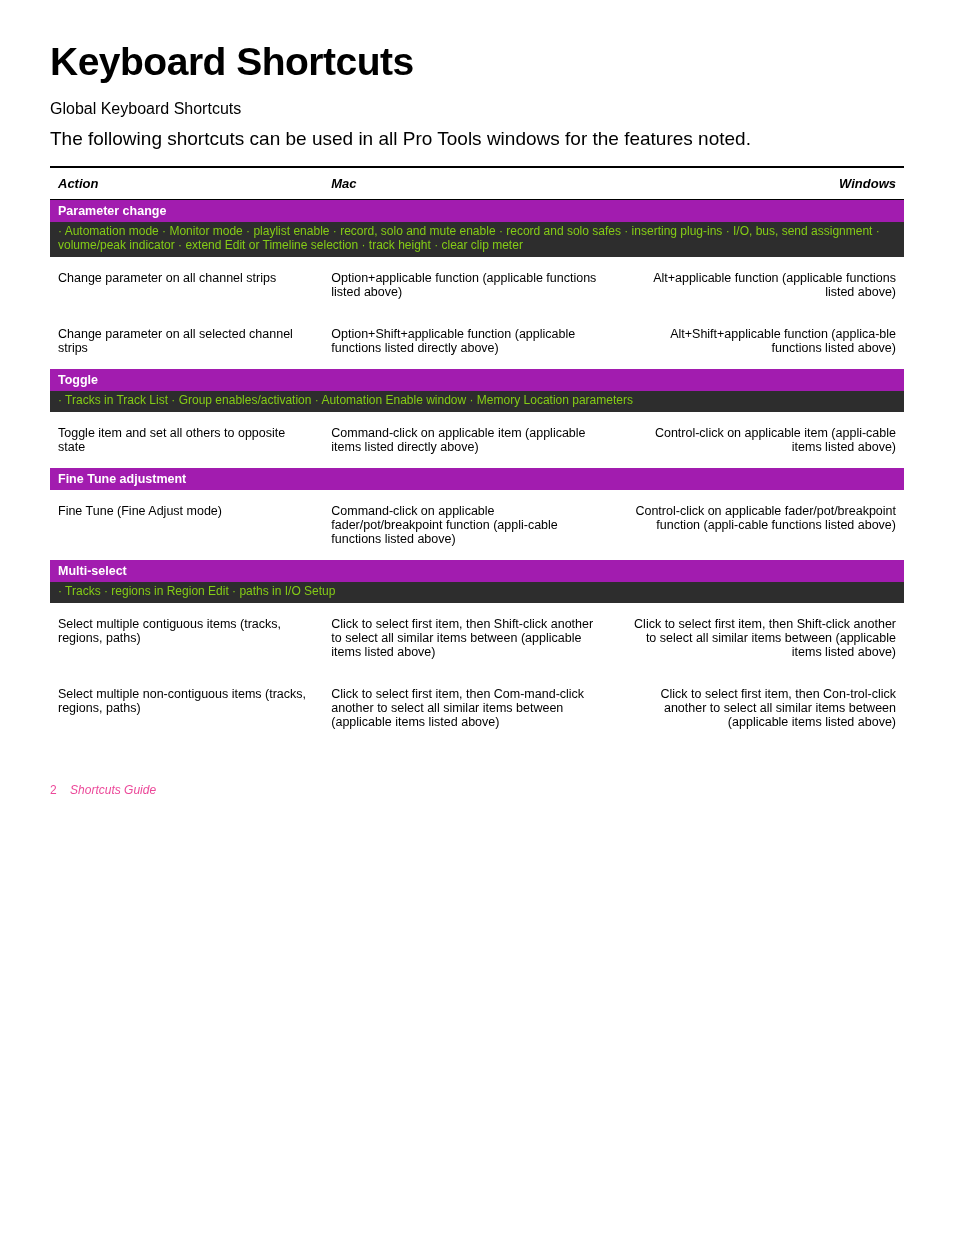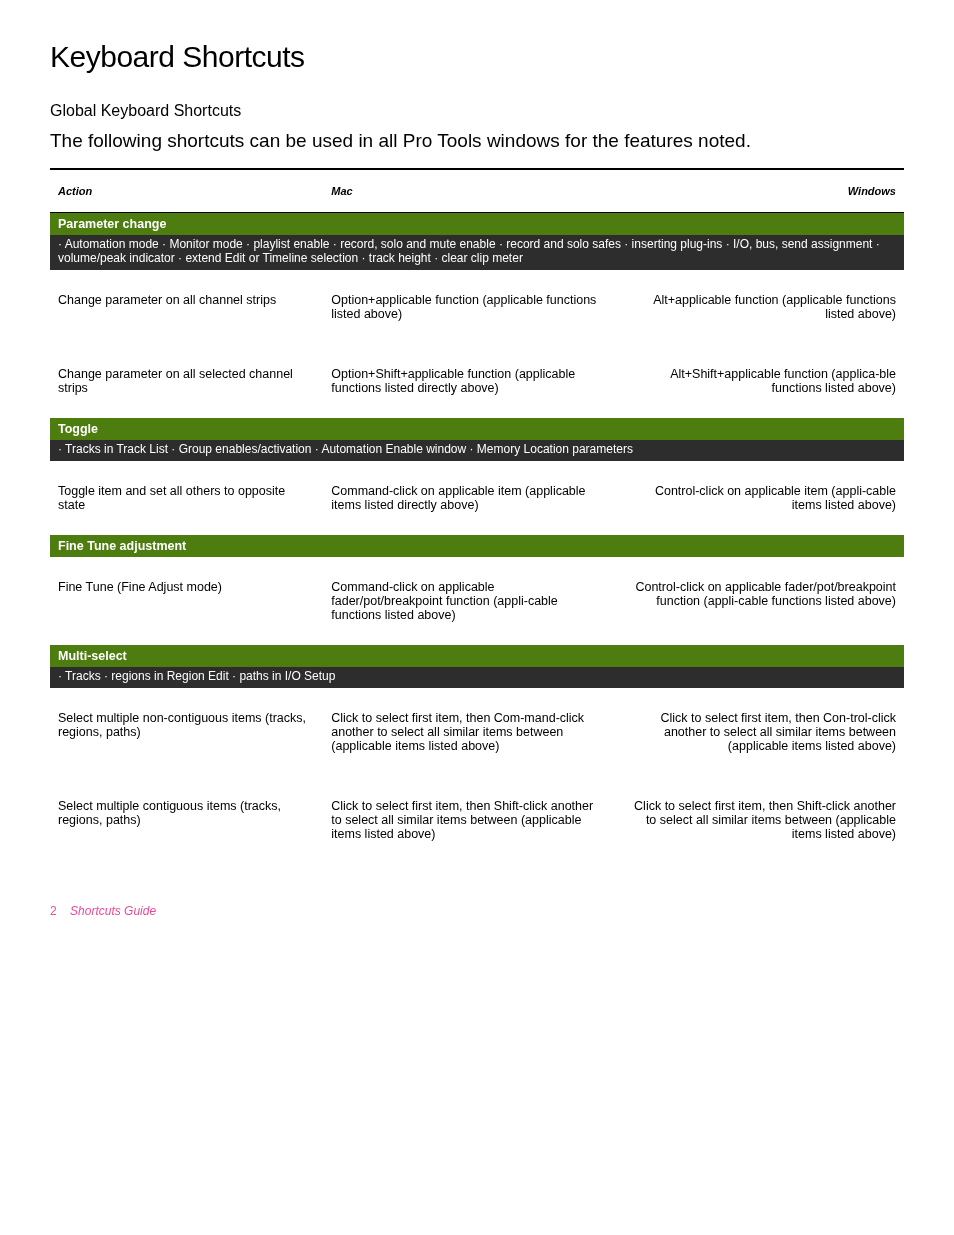--- a/index.html
+++ b/index.html
@@ -7,23 +7,23 @@
       font-family: Arial, Helvetica, sans-serif;
       font-size: 13px;
       color: #000;
       background: #fff;
       padding: 40px 50px;
       width: 954px;
       min-height: 1235px;
     }
     h1 {
       font-family: 'Arial Black', Arial, sans-serif;
-      font-size: 30px;
-      font-weight: 400;
-      margin-bottom: 28px;
+      font-size: 39px;
+      font-weight: 700;
+      margin-bottom: 16px;
       letter-spacing: -0.5px;
     }
     h2 {
       font-family: 'Arial Black', Arial, sans-serif;
       font-size: 16px;
       font-weight: 400;
       margin-bottom: 10px;
     }
     .intro-text {
       font-size: 19px;
@@ -31,41 +31,41 @@
     }
     table {
       width: 100%;
       border-collapse: collapse;
       margin-bottom: 30px;
     }
     thead tr th {
       border-top: 2px solid #000;
       border-bottom: 1px solid #000;
       text-align: left;
-      padding: 15px 8px;
+      padding: 8px 8px;
       font-style: italic;
       font-weight: bold;
-      font-size: 11px;
+      font-size: 13px;
     }
     .section-header td {
-      background-color: #4d7c0f;
+      background-color: #a21caf;
       color: #fff;
       font-weight: bold;
       font-size: 12.5px;
       padding: 4px 8px;
     }
     .section-sub td {
       background-color: #2d2d2d;
-      color: #ffffff;
+      color: #84cc16;
       font-size: 12px;
       padding: 2px 8px 5px 8px;
       font-weight: normal;
     }
     .data-row td {
-      padding: 23px 8px;
+      padding: 14px 8px;
       vertical-align: top;
       font-size: 12.5px;
       border-bottom: none;
     }
     .data-row:nth-child(odd) td {
       background-color: #fff;
     }
     .col-action { width: 32%; }
     .col-mac { width: 34%; }
     .col-windows { width: 34%; text-align: right; }
@@ -131,28 +131,28 @@
         <td class="col-mac">Command-click on applicable fader/pot/breakpoint function (appli-cable functions listed above)</td>
         <td class="col-windows">Control-click on applicable fader/pot/breakpoint function (appli-cable functions listed above)</td>
       </tr>
       <tr class="section-header">
         <td colspan="3">Multi-select</td>
       </tr>
       <tr class="section-sub">
         <td colspan="3">· Tracks · regions in Region Edit · paths in I/O Setup</td>
       </tr>
       <tr class="data-row">
+        <td class="col-action">Select multiple contiguous items (tracks, regions, paths)</td>
+        <td class="col-mac">Click to select first item, then Shift-click another to select all similar items between (applicable items listed above)</td>
+        <td class="col-windows">Click to select first item, then Shift-click another to select all similar items between (applicable items listed above)</td>
+      </tr>
+      <tr class="data-row">
         <td class="col-action">Select multiple non-contiguous items (tracks, regions, paths)</td>
         <td class="col-mac">Click to select first item, then Com-mand-click another to select all similar items between (applicable items listed above)</td>
         <td class="col-windows">Click to select first item, then Con-trol-click another to select all similar items between (applicable items listed above)</td>
-      </tr>
-      <tr class="data-row">
-        <td class="col-action">Select multiple contiguous items (tracks, regions, paths)</td>
-        <td class="col-mac">Click to select first item, then Shift-click another to select all similar items between (applicable items listed above)</td>
-        <td class="col-windows">Click to select first item, then Shift-click another to select all similar items between (applicable items listed above)</td>
       </tr>
     </tbody>
 </table>
 
 <div class="footer">
   <span>2</span>
   &nbsp;&nbsp;
   <span class="footer-page">Shortcuts Guide</span>
 </div>
 

